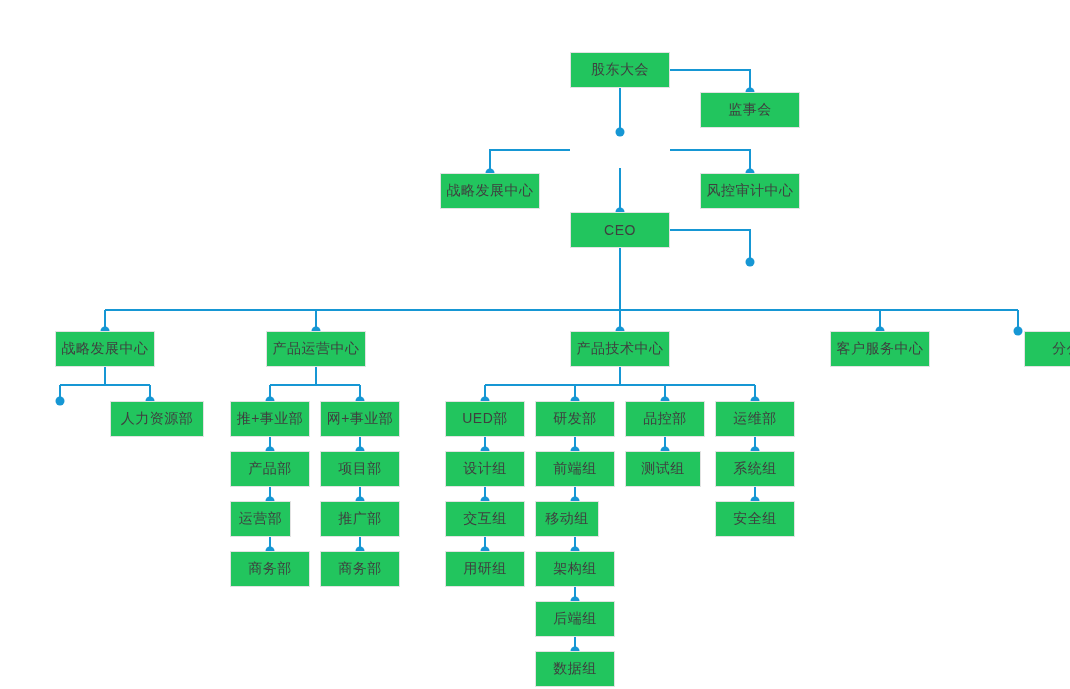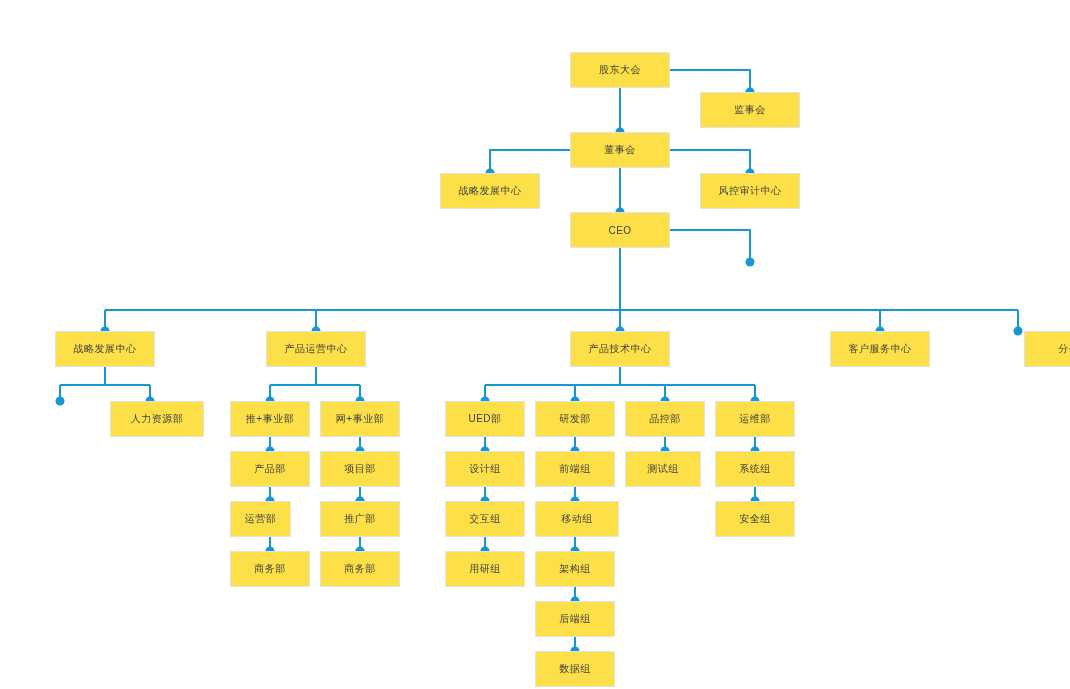--- a/index.html
+++ b/index.html
@@ -13,26 +13,26 @@
   }
   .connectors {
     position: absolute;
     left: 0; top: 0;
     z-index: 1;
   }
   .node {
     position: absolute;
     height: 36px;
     box-sizing: border-box;
-    background: #fde047;
+    background: #22c55e;
     border: 1px solid #e2e2e2;
     display: flex;
     align-items: center;
     justify-content: center;
-    font-size: 10px;
+    font-size: 14px;
     color: #3f3f3f;
     letter-spacing: 0.5px;
     white-space: nowrap;
     z-index: 2;
   }
 </style>
 </head>
 <body>
 
 <div class="canvas">
@@ -93,21 +93,20 @@
       <circle cx="575" cy="601" r="4.5"></circle>
         <circle cx="575" cy="651" r="4.5"></circle>
       <circle cx="665" cy="451" r="4.5"></circle>
       <circle cx="755" cy="451" r="4.5"></circle>
         <circle cx="755" cy="501" r="4.5"></circle>
     </g>
   </svg>
 
   <div class="node" style="left:570px;top:52px;width:100px">股东大会</div>
   <div class="node" style="left:700px;top:92px;width:100px">监事会</div>
-  <div class="node" style="left:570px;top:132px;width:100px">董事会</div>
   <div class="node" style="left:440px;top:173px;width:100px">战略发展中心</div>
   <div class="node" style="left:700px;top:173px;width:100px">风控审计中心</div>
   <div class="node" style="left:570px;top:212px;width:100px">CEO</div>
 
   <div class="node" style="left:55px;top:331px;width:100px">战略发展中心</div>
   <div class="node" style="left:266px;top:331px;width:100px">产品运营中心</div>
   <div class="node" style="left:570px;top:331px;width:100px">产品技术中心</div>
   <div class="node" style="left:830px;top:331px;width:100px">客户服务中心</div>
   <div class="node" style="left:1024px;top:331px;width:100px">分公司</div>
 
@@ -123,21 +122,21 @@
   <div class="node" style="left:230px;top:501px;width:61px">运营部</div>
   <div class="node" style="left:230px;top:551px;width:80px">商务部</div>
   <div class="node" style="left:320px;top:451px;width:80px">项目部</div>
   <div class="node" style="left:320px;top:501px;width:80px">推广部</div>
   <div class="node" style="left:320px;top:551px;width:80px">商务部</div>
 
   <div class="node" style="left:445px;top:451px;width:80px">设计组</div>
   <div class="node" style="left:445px;top:501px;width:80px">交互组</div>
   <div class="node" style="left:445px;top:551px;width:80px">用研组</div>
   <div class="node" style="left:535px;top:451px;width:80px">前端组</div>
-  <div class="node" style="left:535px;top:501px;width:84px">移动组</div>
+  <div class="node" style="left:535px;top:501px;width:64px">移动组</div>
   <div class="node" style="left:535px;top:551px;width:80px">架构组</div>
   <div class="node" style="left:535px;top:601px;width:80px">后端组</div>
   <div class="node" style="left:535px;top:651px;width:80px">数据组</div>
   <div class="node" style="left:625px;top:451px;width:76px">测试组</div>
   <div class="node" style="left:715px;top:451px;width:80px">系统组</div>
   <div class="node" style="left:715px;top:501px;width:80px">安全组</div>
 
 </div>
 
 </body></html>

